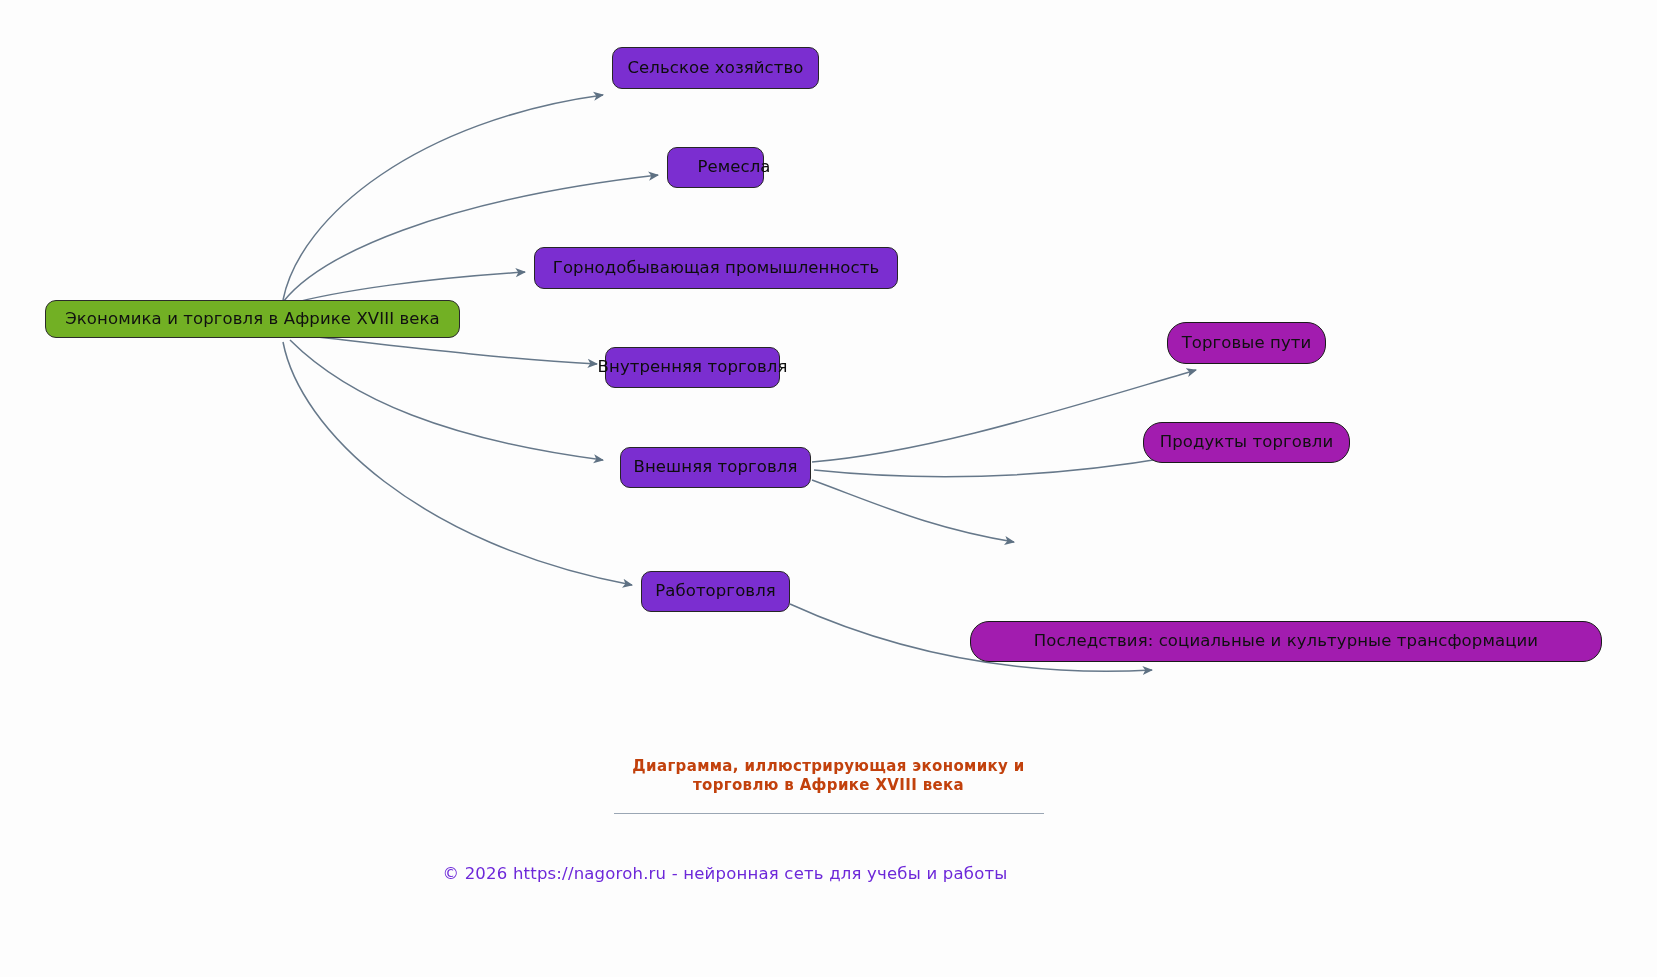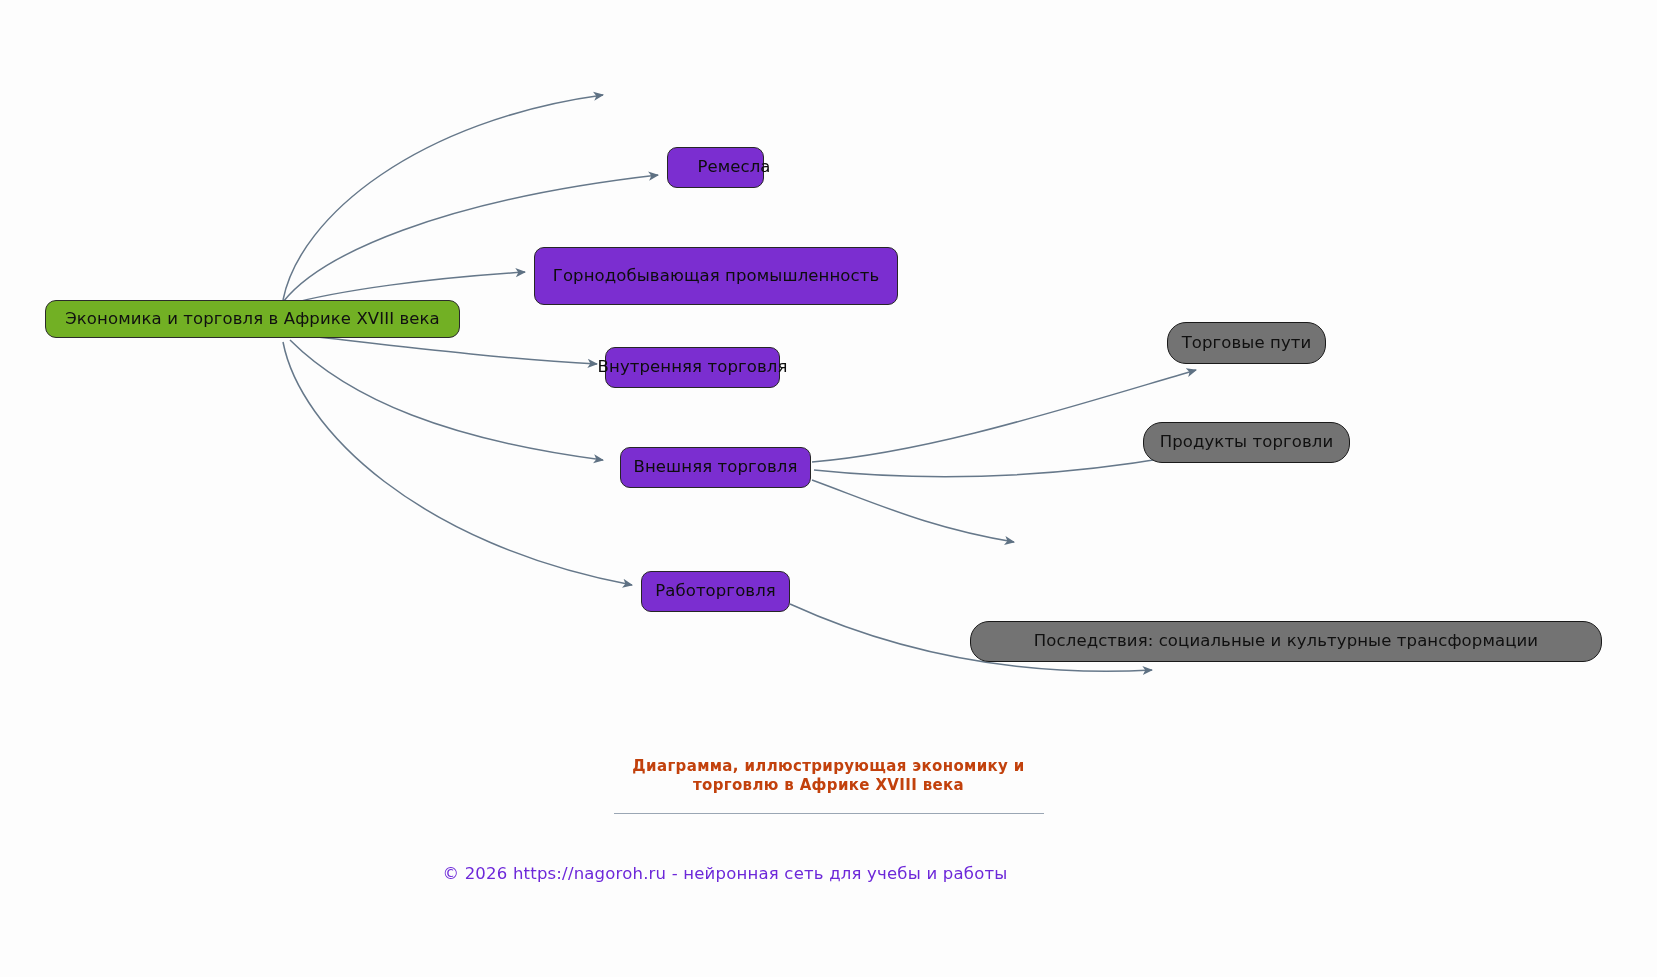--- a/index.html
+++ b/index.html
@@ -47,21 +47,21 @@
     border-radius: 11px;
   }
   .node-branch {
     background: #7b2ed0;
     border: 1.6px solid #262626;
     color: #0d0d0d;
     font-size: 16.5px;
     border-radius: 10px;
   }
   .node-leaf {
-    background: #737373;
+    background: #a21caf;
     border: 1.4px solid #1a1a1a;
     color: #101010;
     font-size: 16.5px;
     border-radius: 19px;
   }
   #caption-block {
     position: absolute;
     left: 0;
     top: 757px;
     width: 1657px;
@@ -114,24 +114,25 @@
       <path d="M 283,342 C 300,430 420,545 632,585"></path>
       <path d="M 812,462 C 930,452 1060,410 1196,370"></path>
       <path d="M 814,470 C 930,482 1050,478 1172,457"></path>
       <path d="M 812,480 C 880,505 930,528 1014,542"></path>
       <path d="M 790,604 C 880,645 1000,678 1152,670"></path>
     </g>
   </svg>
 
   <div class="node node-root" style="left:45px; top:300px; width:415px; height:38px;">Экономика и торговля в Африке XVIII века</div>
 
+  <div class="node node-branch" style="left:612px; top:47px; width:207px; height:42px;">Сельское хозяйство</div>
 
   <div class="node node-branch" style="left:667px; top:147px; width:97px; height:41px;padding-left:37px;">Ремесла</div>
 
-  <div class="node node-branch" style="left:534px; top:247px; width:364px; height:58px;">Горнодобывающая промышленность</div>
+  <div class="node node-branch" style="left:534px; top:247px; width:364px; height:42px;">Горнодобывающая промышленность</div>
 
   <div class="node node-branch" style="left:605px; top:347px; width:175px; height:41px;">Внутренняя торговля</div>
 
   <div class="node node-branch" style="left:620px; top:447px; width:191px; height:41px;">Внешняя торговля</div>
 
   <div class="node node-branch" style="left:641px; top:571px; width:149px; height:41px;">Работорговля</div>
 
   <div class="node node-leaf" style="left:1167px; top:322px; width:159px; height:42px;">Торговые пути</div>
 
   <div class="node node-leaf" style="left:1143px; top:422px; width:207px; height:41px;">Продукты торговли</div>

